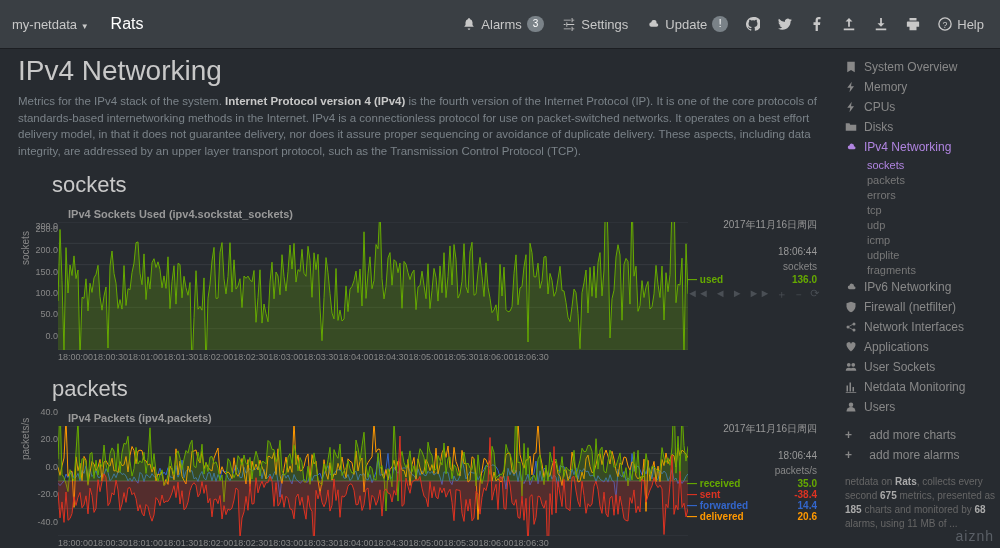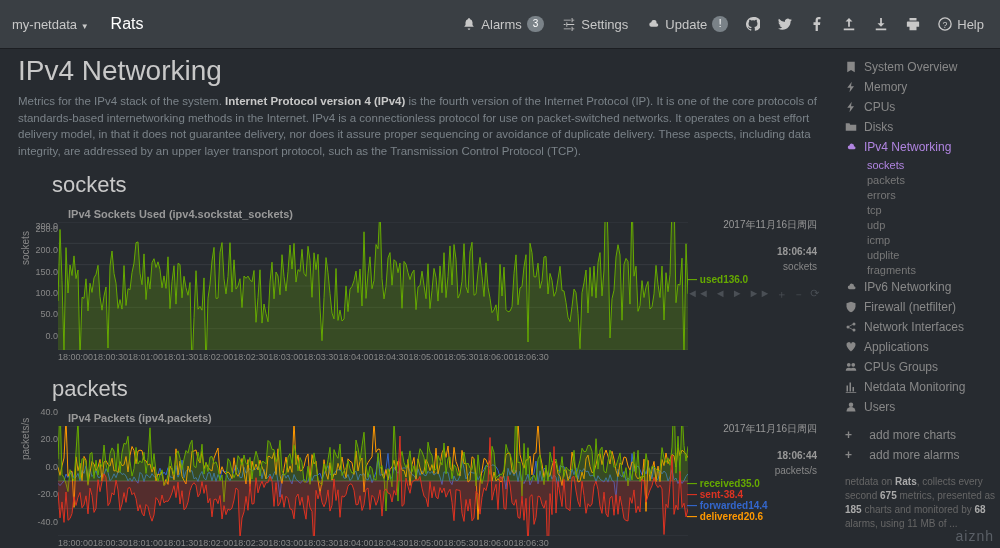--- a/index.html
+++ b/index.html
@@ -21,23 +21,23 @@
 .chart { position:relative; margin-bottom:14px; }
 .chart-title { font-size:11px; font-weight:700; color:#999; margin-left:50px; margin-bottom:2px;}
 .chart-body { position:relative; height:128px; margin-left:40px;padding-left:47px;}
 .chart-body svg { position:absolute; top:0; left:0; }
 .ylabel { position:absolute; left:2px; top:50%; transform:rotate(-90deg) translateX(20px); transform-origin:left top; color:#888; font-size:10px; }
 .yticks { position:absolute; left:14px; top:0; height:100%; width:26px; color:#888; font-size:9px; }
 .ytick { position:absolute; right:0; transform:translateY(-50%); }
 .xticks { margin-left:40px; color:#888; font-size:9px; display:flex; padding-right:145px; margin-top:2px;}
 .legend-box { position:absolute; right:0; top:-4px; width:130px; font-size:10px; color:#999; }
 .legend-date { text-align:right; margin-bottom:1px; }
-.legend-time { text-align:right; font-weight:700; margin-bottom:4px;margin-top:14px; }
+.legend-time { text-align:right; font-weight:400; margin-bottom:4px;margin-top:14px; }
 .legend-unit { text-align:right; color:#888; margin-bottom:2px; }
-.legend-row { display:flex; justify-content:flex-start; align-items:center;}
+.legend-row { display:flex; justify-content:space-between; align-items:center;}
 .legend-name { font-weight:700; }
 .legend-name::before { content:"— "; }
 .legend-val { font-weight:700; }
 .toolbox { display:flex; gap:6px; color:#4a4f55; font-size:11px; margin-top:2px; cursor:pointer;}
 
 .side-link { display:flex; align-items:center; gap:7px; padding:3px 0; color:#888; cursor:pointer; }
 .side-link.active { color:#b084e0; }
 .side-sub { margin-left:22px; font-size:11px; }
 .side-sub .side-link { padding:1.5px 0; color:#777; }
 .side-sub .side-link.active{ color:#b084e0; }
@@ -323,21 +323,21 @@
             <path d="M8 14S2 9 2 5a3 3 0 016-1 3 3 0 016 1c0 4-6 9-6 9z"></path>
           </svg>
           <span>Applications</span>
         </div>
         <div class="side-link">
           <svg class="sico" viewBox="0 0 16 16" fill="currentColor">
             <circle cx="5" cy="5" r="2.5"></circle>
             <circle cx="11" cy="5" r="2.5"></circle>
             <path d="M1 13a4 4 0 018 0zM7 13a4 4 0 018 0z"></path>
           </svg>
-          <span>CPUs Groups</span>
+          <span>User Sockets</span>
         </div>
         <div class="side-link">
           <svg class="sico" viewBox="0 0 16 16" fill="currentColor">
             <path d="M2 14V6h2v8zM6 14V2h2v12zM10 14V8h2v6zM1 15h14v1H1z"></path>
           </svg>
           <span>Netdata Monitoring</span>
         </div>
         <div class="side-link">
           <svg class="sico" viewBox="0 0 16 16" fill="currentColor">
             <circle cx="8" cy="5" r="3"></circle>

